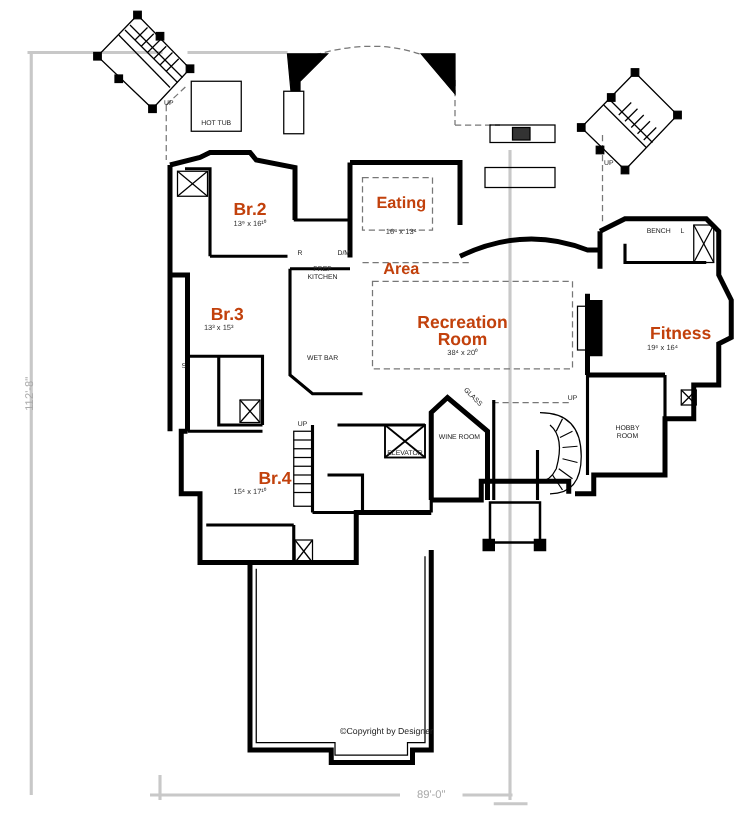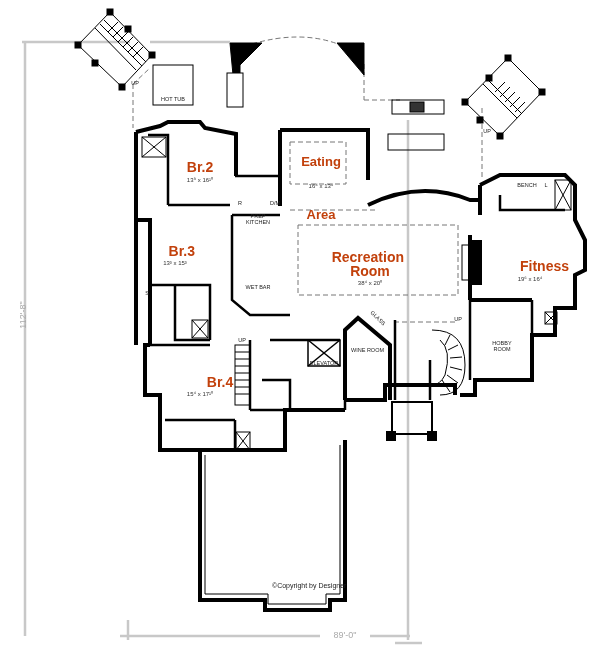--- a/index.html
+++ b/index.html
@@ -194,21 +194,21 @@
 
   <g stroke="#000" stroke-width="1" fill="none">
     <path d="M 205 455 L 205 594 L 268 594 L 268 604 L 326 604 L 326 594 L 340 594 L 340 445"></path>
   </g>
 </svg>
 
 <div class="lbl room-mid" style="left:296px;top:155px;width:50px;">Eating</div>
 <div class="lbl room-mid" style="left:296px;top:168px;width:50px;margin-top:40px;">Area</div>
 <div class="lbl dim" style="left:296px;top:182px;width:50px;">16⁴ x 13⁴</div>
 
-<div class="lbl room-big" style="left:304px;top:250px;width:100px;text-align:right;">Recreation</div>
+<div class="lbl room-big" style="left:320px;top:250px;width:100px;">Recreation</div>
 <div class="lbl room-big" style="left:320px;top:264px;width:100px;">Room</div>
 <div class="lbl dim" style="left:320px;top:279px;width:100px;">38⁴ x 20⁰</div>
 
 <div class="lbl room-big" style="left:499px;top:259px;width:70px;text-align:right;">Fitness</div>
 <div class="lbl dim" style="left:495px;top:275px;width:70px;">19⁶ x 16⁴</div>
 
 <div class="lbl room-big" style="left:180px;top:160px;width:40px;">Br.2</div>
 <div class="lbl dim" style="left:172px;top:176px;width:56px;">13⁹ x 16¹⁰</div>
 
 <div class="lbl room-big" style="left:155px;top:244px;width:40px;text-align:right;">Br.3</div>

